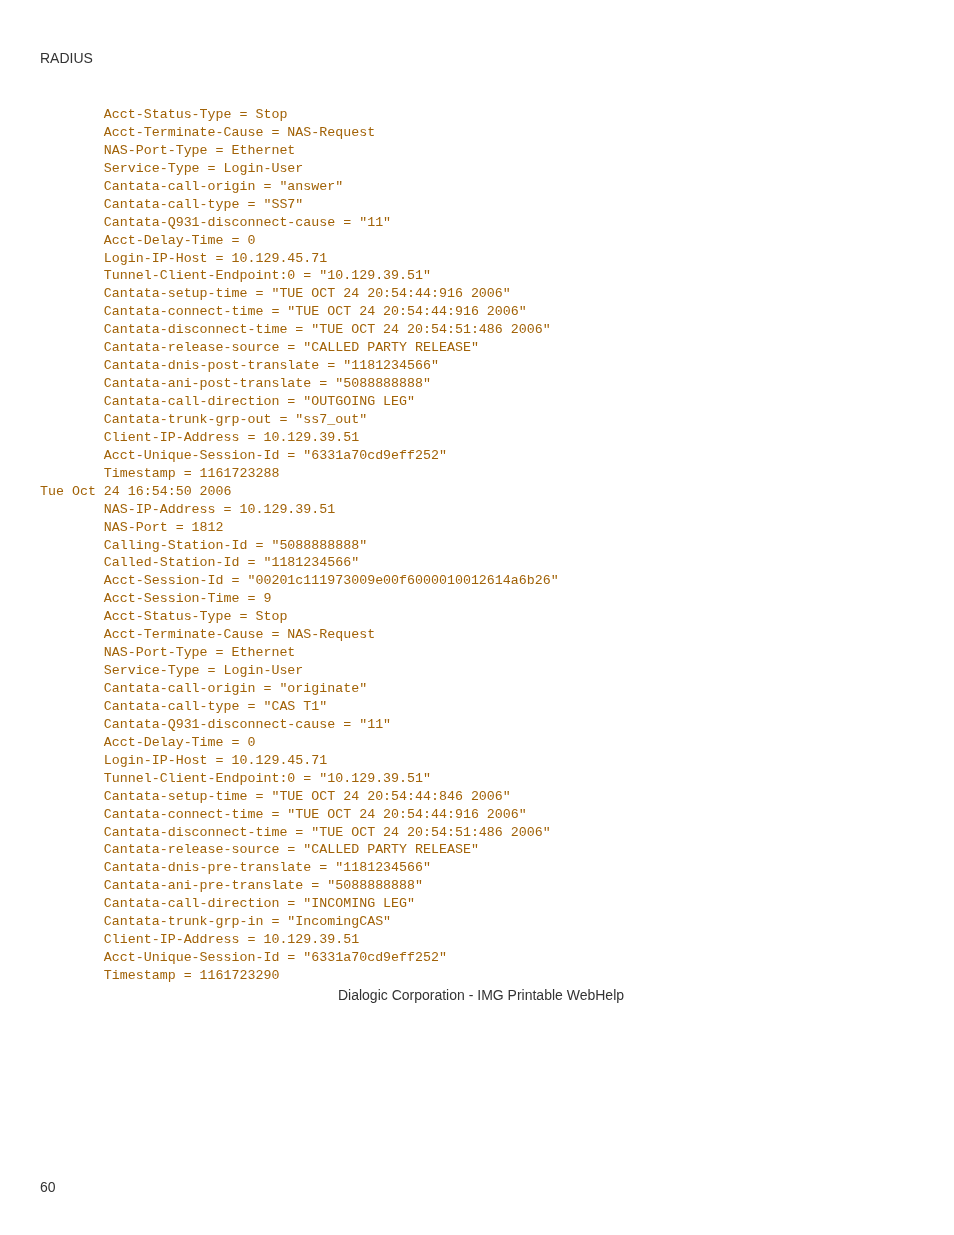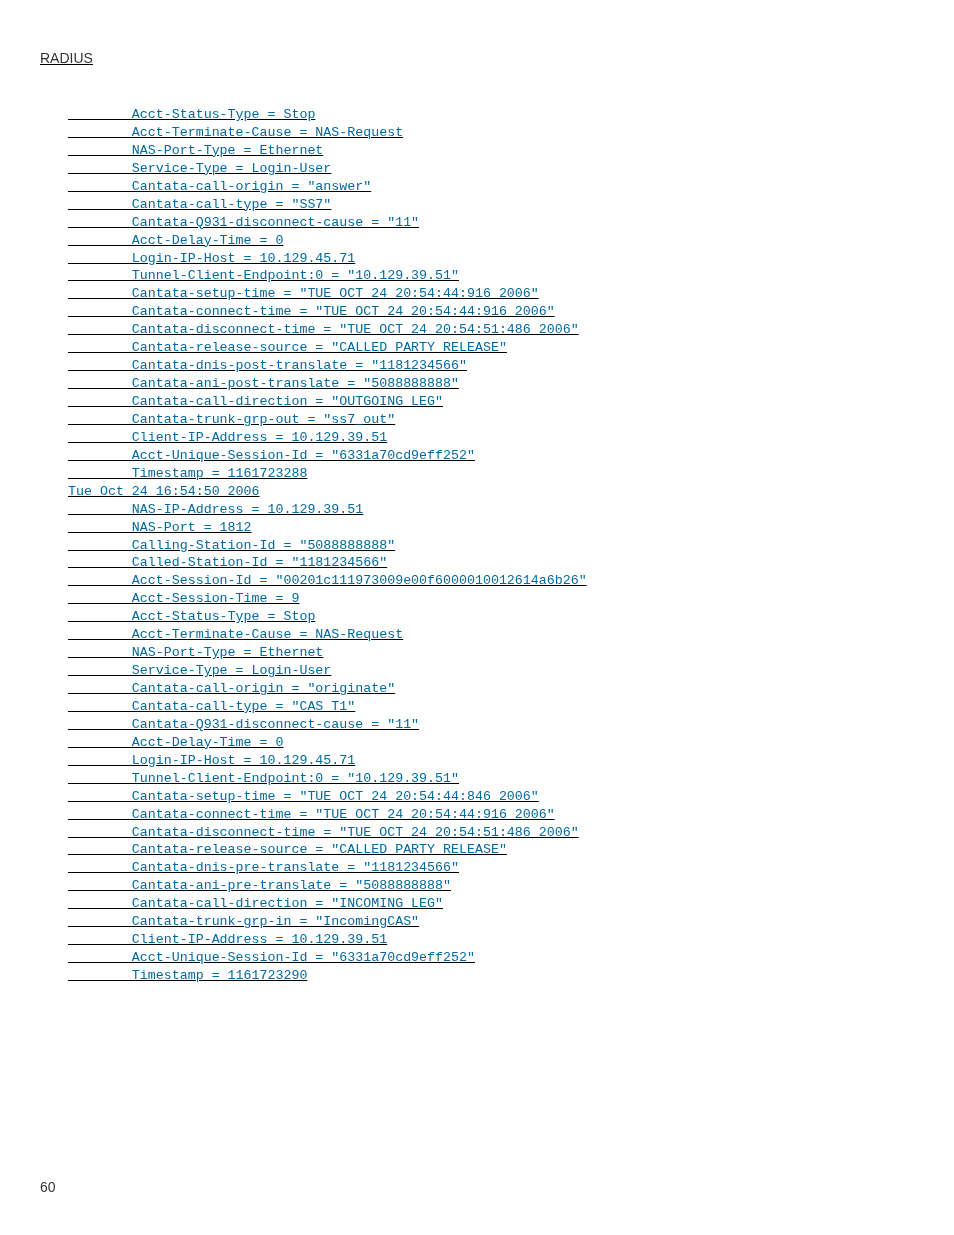--- a/index.html
+++ b/index.html
@@ -7,34 +7,32 @@
     padding: 0;
     background: #ffffff;
     font-family: Verdana, Geneva, sans-serif;
     width: 954px;
     height: 1235px;
     color: #000000;
     position: relative;
   }
   .page {
     padding: 50px 32px 40px 40px;
-    text-decoration: underline;
   }
   .header-title {
     font-size: 14px;
     margin-bottom: 40px;
     color: #333333;
   }
   .code-block {
     font-family: "Courier New", Courier, monospace;
     font-size: 13.3px;
     line-height: 1.35;
     white-space: pre;
-    color: #0369a1;
-    margin-left: 28px;
+    color: #a16207;
   }
   .footer-caption {
     font-family: Verdana, Geneva, sans-serif;
     font-size: 14px;
     text-align: center;
     margin-top: 2px;
     color: #333333;
   }
   .page-number {
     position: absolute;
@@ -91,15 +89,16 @@
         Cantata-connect-time = "TUE OCT 24 20:54:44:916 2006"
         Cantata-disconnect-time = "TUE OCT 24 20:54:51:486 2006"
         Cantata-release-source = "CALLED PARTY RELEASE"
         Cantata-dnis-pre-translate = "1181234566"
         Cantata-ani-pre-translate = "5088888888"
         Cantata-call-direction = "INCOMING LEG"
         Cantata-trunk-grp-in = "IncomingCAS"
         Client-IP-Address = 10.129.39.51
         Acct-Unique-Session-Id = "6331a70cd9eff252"
         Timestamp = 1161723290</div>
+  <div class="footer-caption">Dialogic Corporation - IMG Printable WebHelp</div>
 </div>
 
 <div class="page-number">60</div>
 
 </body></html>

